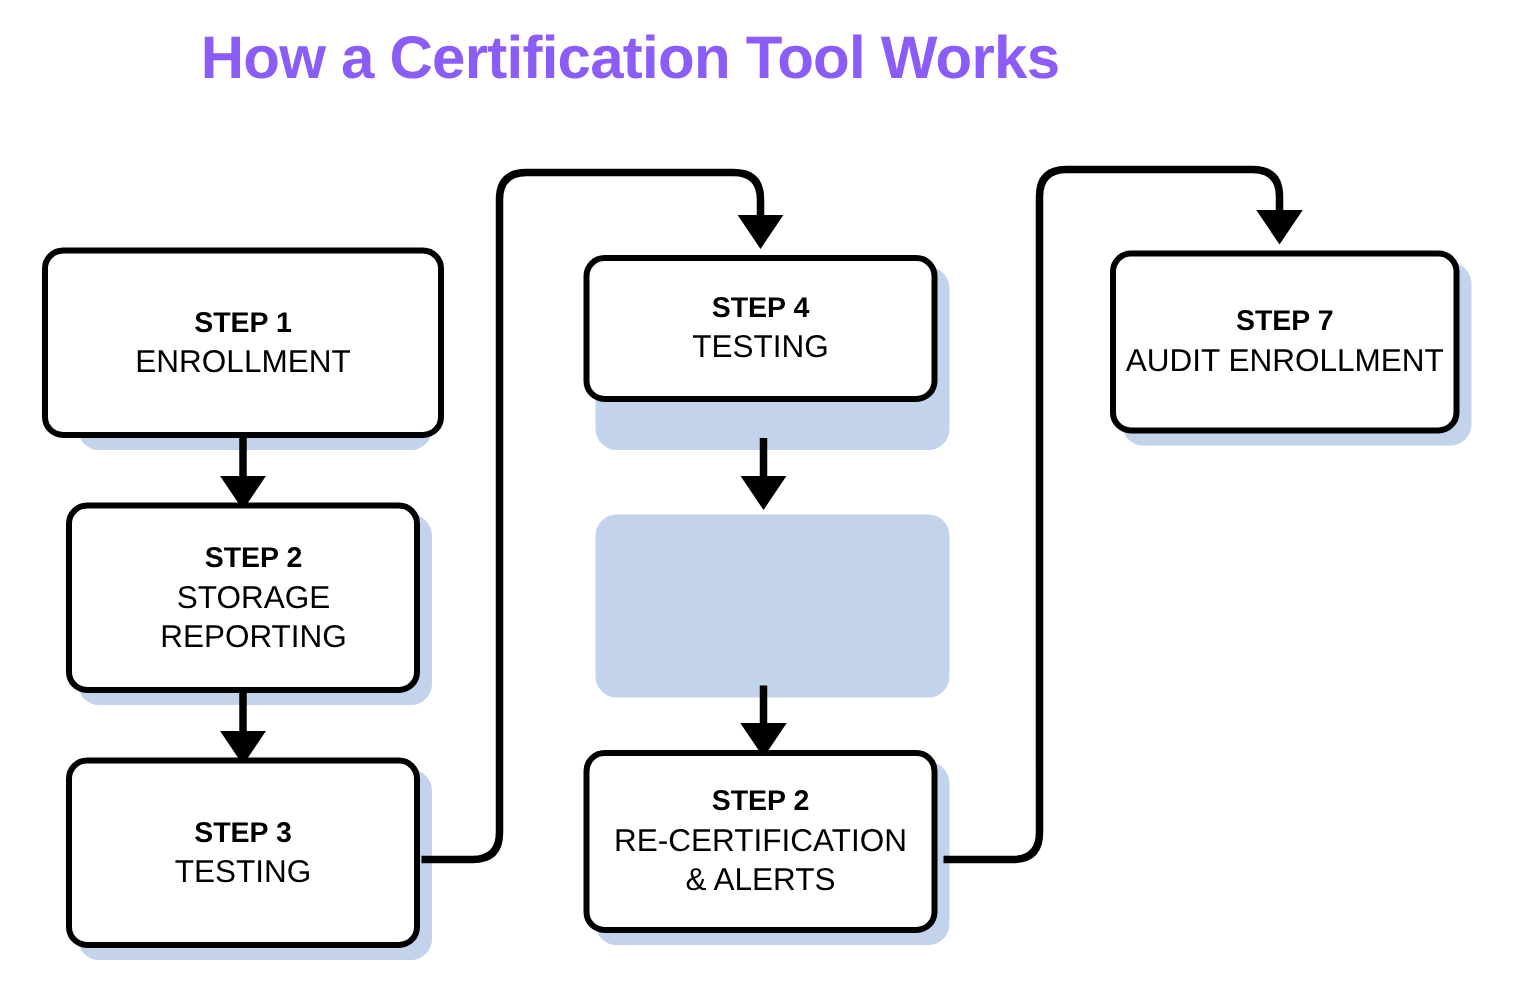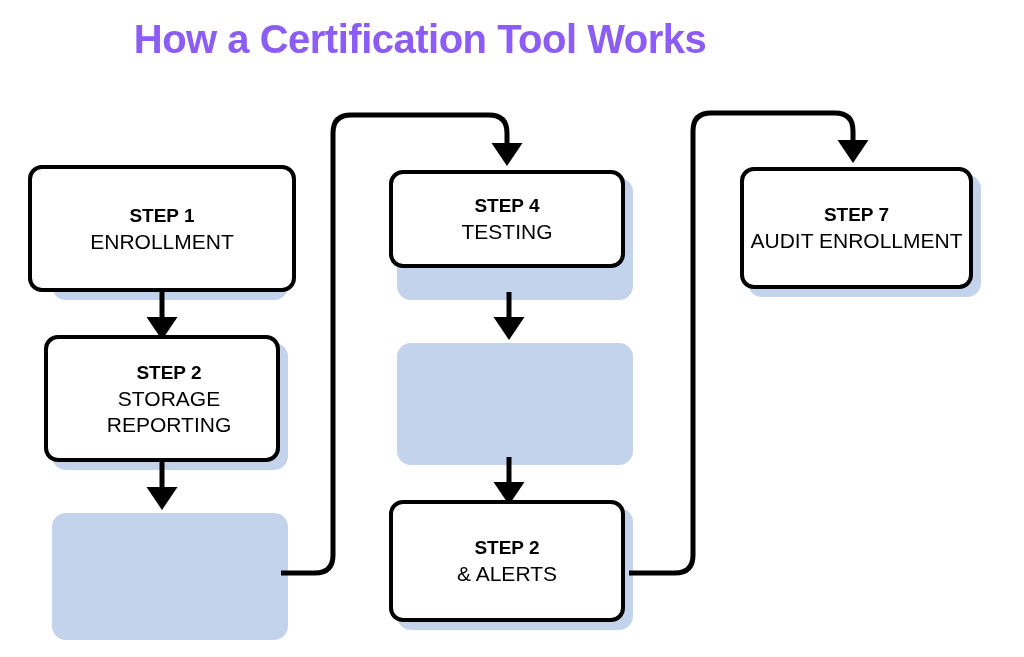--- a/index.html
+++ b/index.html
@@ -128,29 +128,34 @@
     <div class="node-step">STEP 1</div>
     <div class="node-label">ENROLLMENT</div>
   </div>
 
   <div class="node" style="left:44px; top:335px; width:236px; height:127px;padding-left:14px;">
     <div class="node-step">STEP 2</div>
     <div class="node-label">STORAGE</div>
     <div class="node-label">REPORTING</div>
   </div>
 
+  <div class="node" style="left:44px; top:505px; width:236px; height:127px;">
+    <div class="node-step">STEP 3</div>
+    <div class="node-label">TESTING</div>
+  </div>
 
   <div class="node" style="left:389px; top:170px; width:236px; height:98px;">
     <div class="node-step">STEP 4</div>
     <div class="node-label">TESTING</div>
   </div>
 
 
   <div class="node" style="left:389px; top:500px; width:236px; height:122px;">
     <div class="node-step">STEP 2</div>
+    <div class="node-label">RE-CERTIFICATION</div>
     <div class="node-label">&amp; ALERTS</div>
   </div>
 
   <div class="node" style="left:740px; top:167px; width:233px; height:122px;">
     <div class="node-step">STEP 7</div>
     <div class="node-label">AUDIT ENROLLMENT</div>
   </div>
 
 </div>
 

